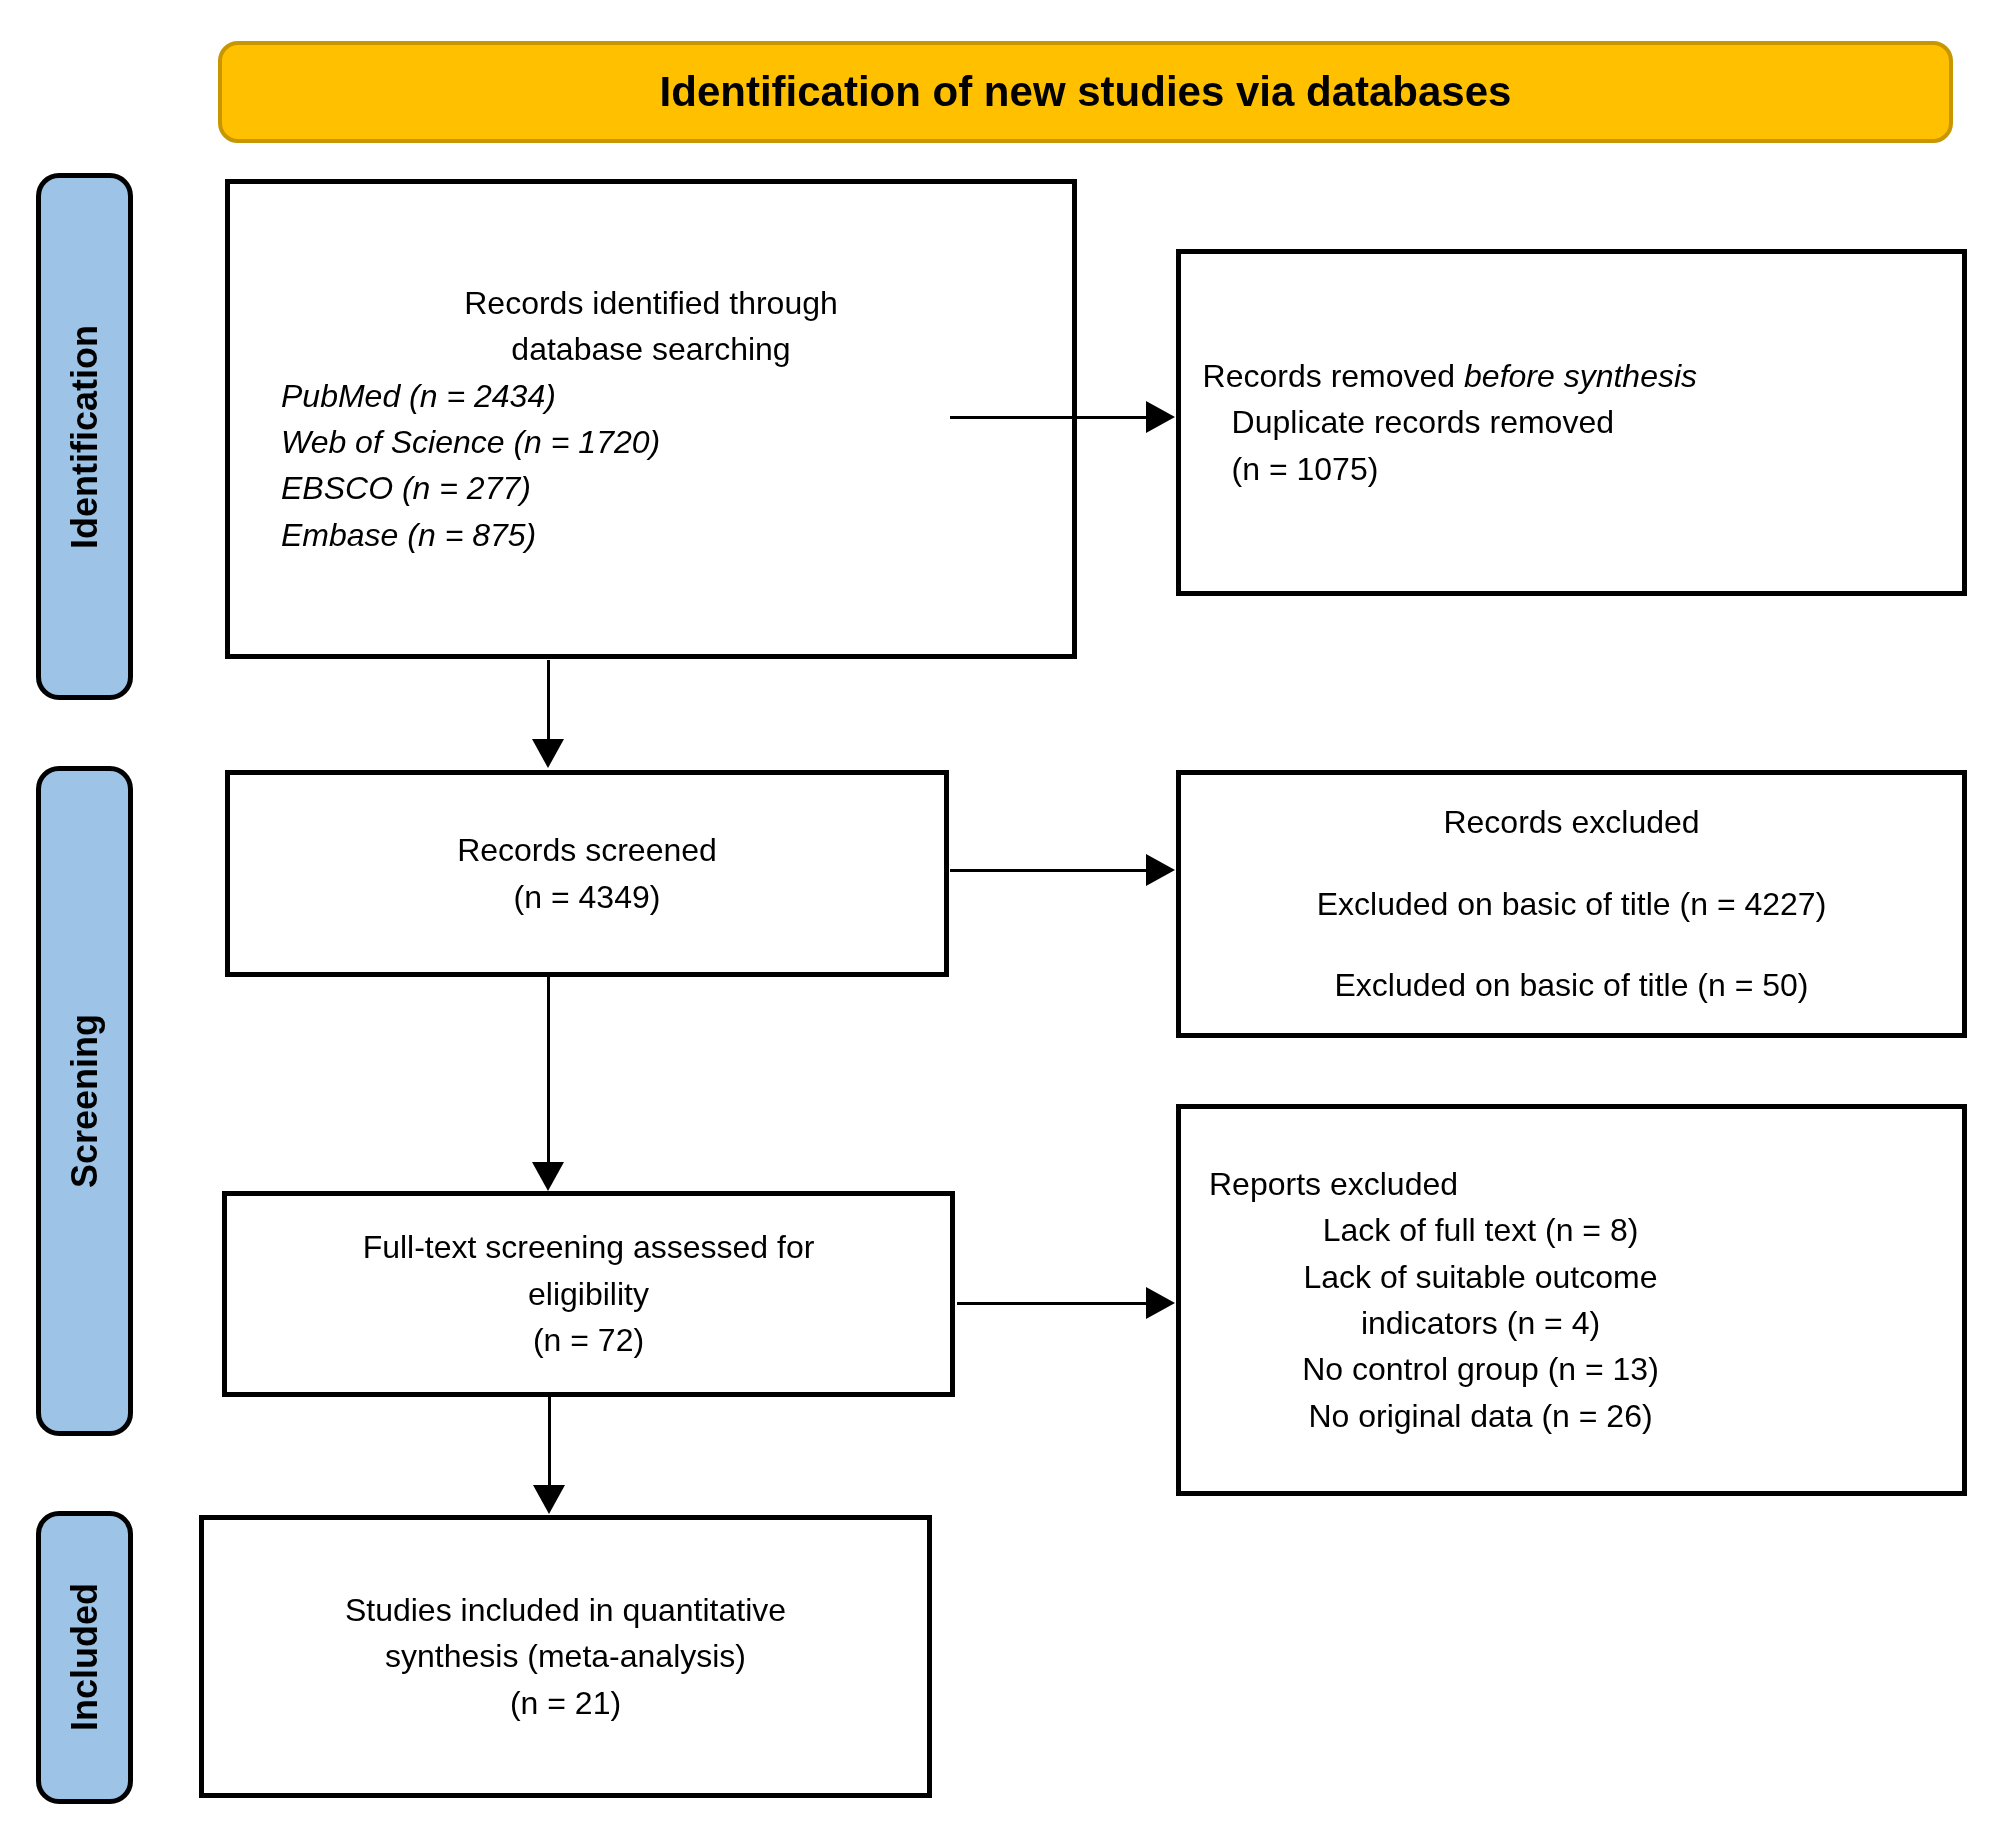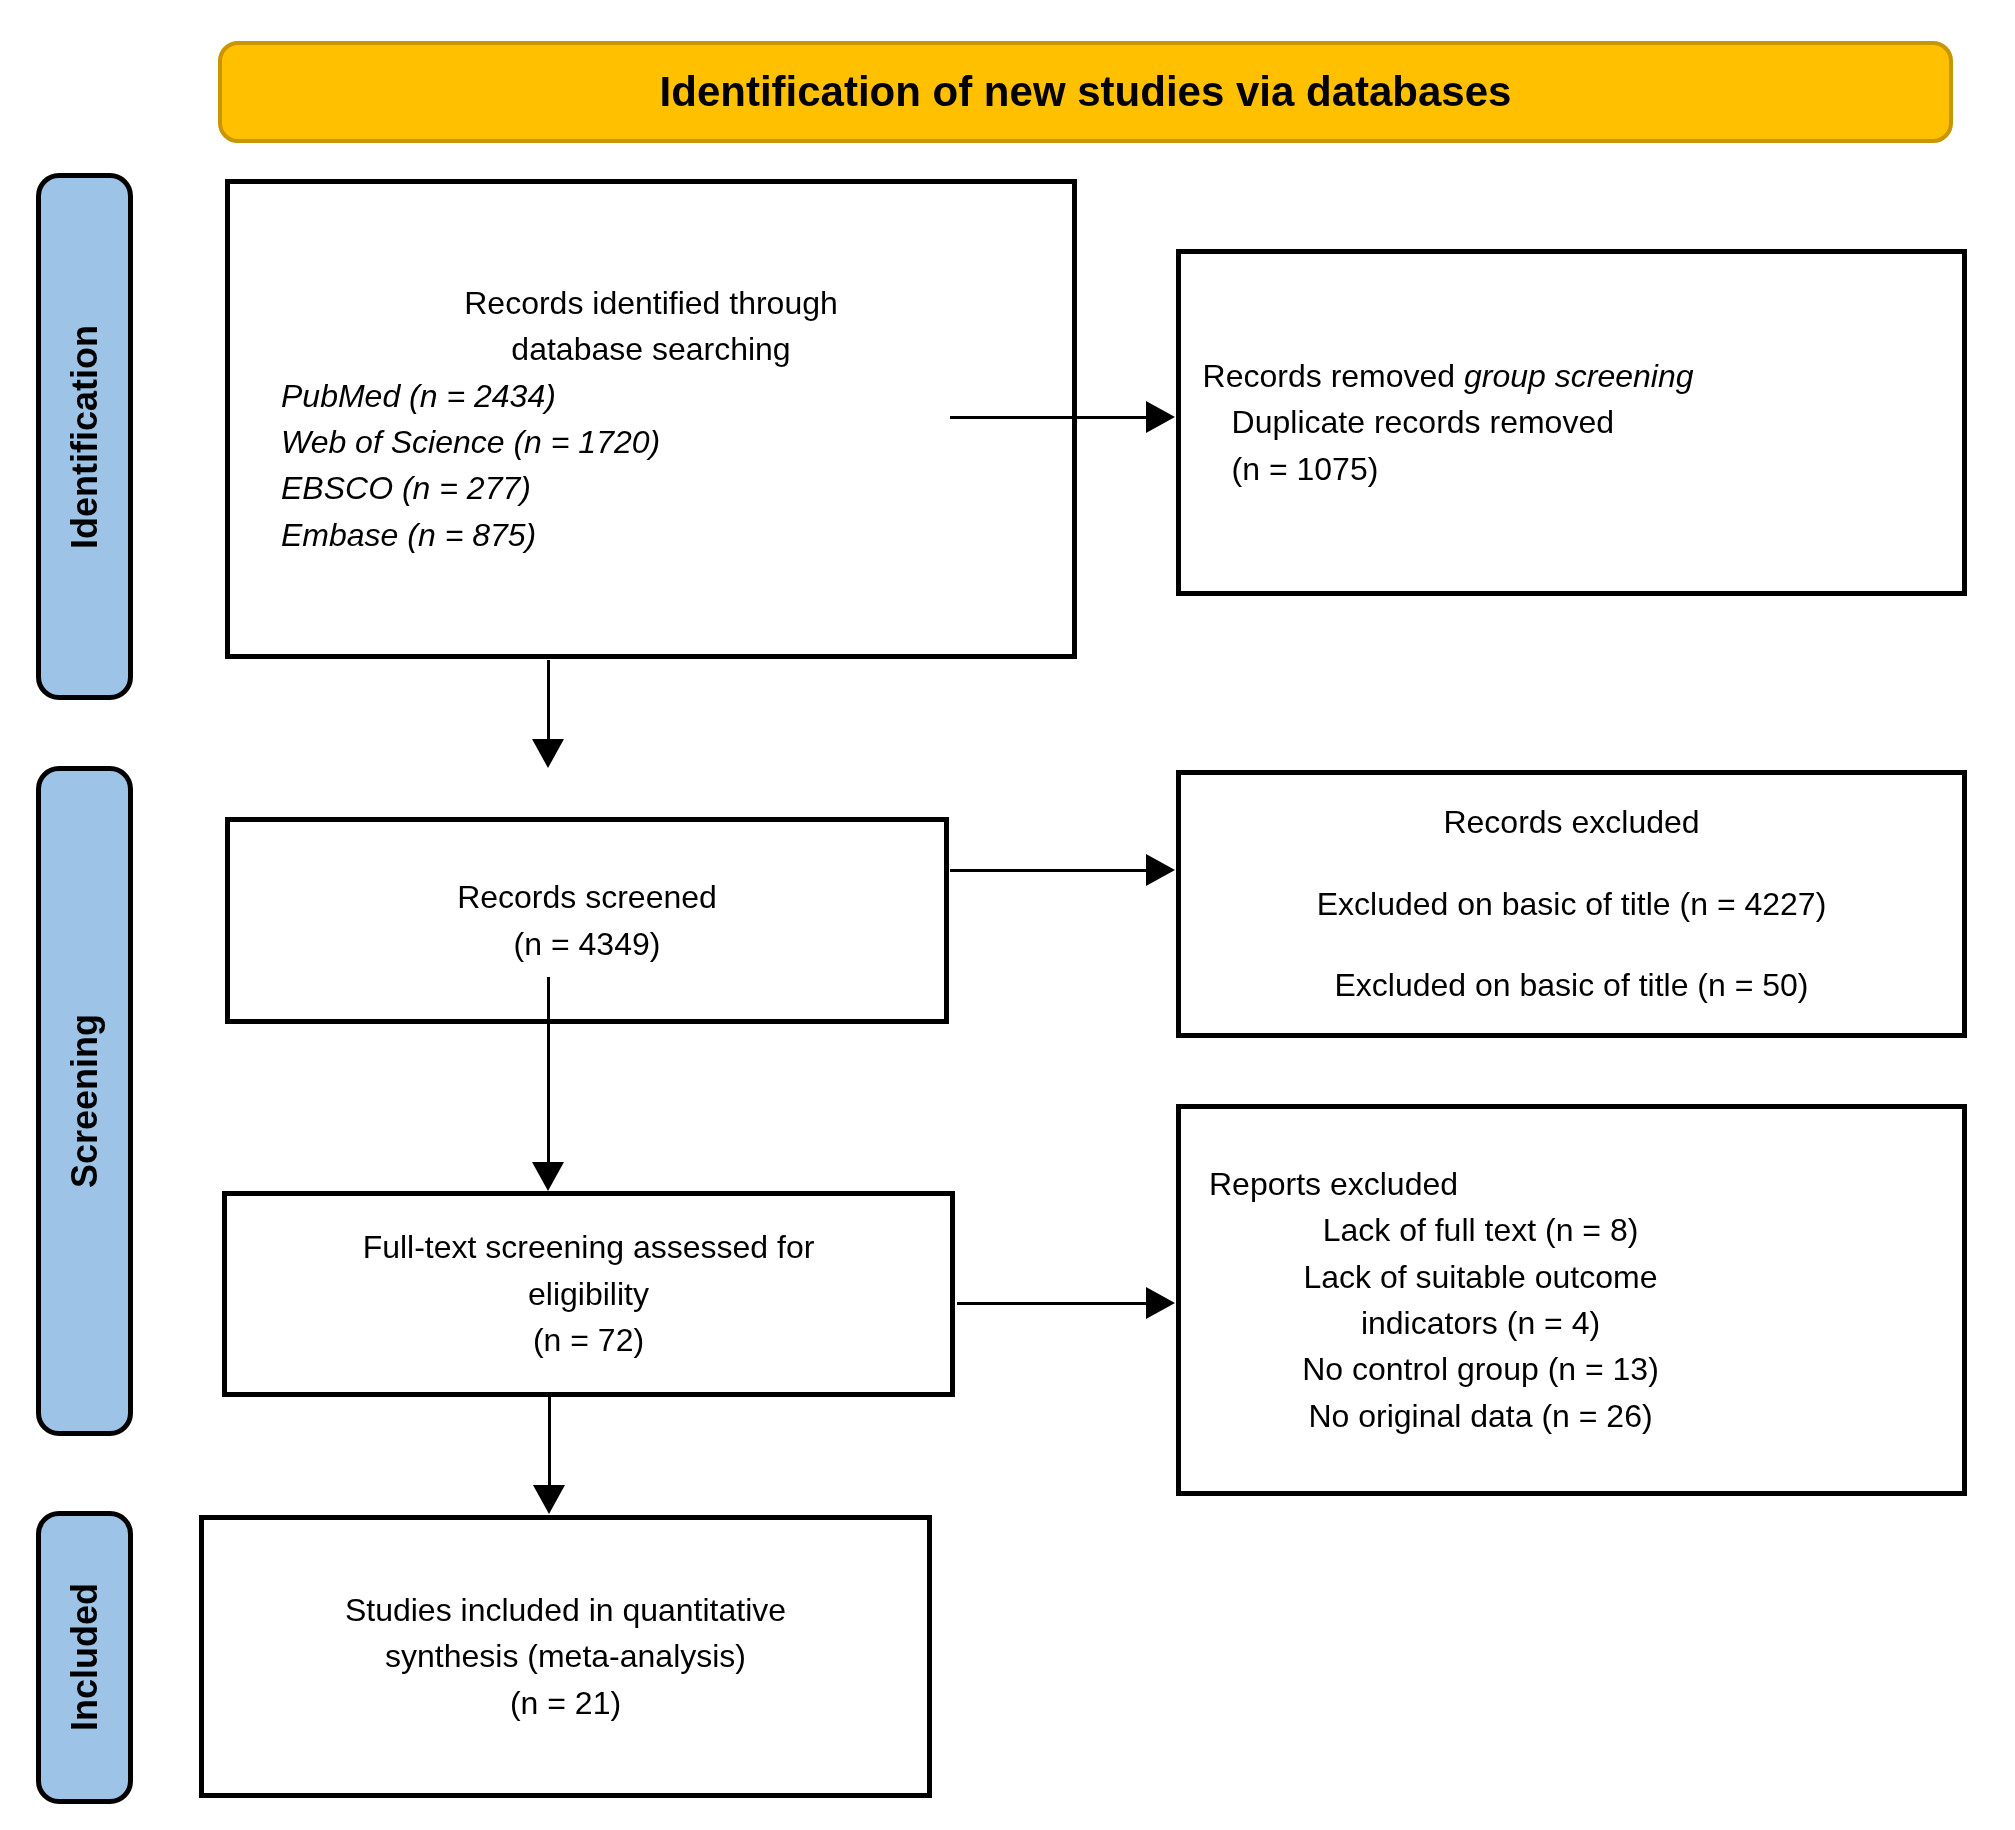--- a/index.html
+++ b/index.html
@@ -50,21 +50,21 @@
     box-sizing: border-box;
     font-size: 32px;
     line-height: 1.45;
     display: flex; flex-direction: column; justify-content: center;
   }
   .fbox .center { text-align: center; }
   .box-identified { left: 225px; top: 179px; width: 852px; height: 480px; }
   .box-identified .dbitems { padding-left: 51px; font-style: italic; }
   .box-removed    { left: 1176px; top: 249px; width: 791px; height: 347px; padding-left: 21.6px; padding-right: 7.7px; }
   .box-removed .indent { padding-left: 29px; }
-  .box-screened   { left: 225px; top: 770px; width: 724px; height: 207px; margin-top: 47px; }
+  .box-screened   { left: 225px; top: 770px; width: 724px; height: 207px; }
   .box-excluded   { left: 1176px; top: 770px; width: 791px; height: 268px; gap: 35px; }
   .box-fulltext   { left: 222px; top: 1191px; width: 733px; height: 206px; }
   .box-reports    { left: 1176px; top: 1104px; width: 791px; height: 392px; padding-left: 28px; padding-right: 7.7px; }
   .box-reports .ritem { margin-left: 32px; max-width: 479px; text-align: center; }
   .box-included   { left: 199px; top: 1515px; width: 733px; height: 283px; }
   .italic { font-style: italic; }
   
   .vline { position: absolute; width: 3.1px; background: #000000; }
   .hline { position: absolute; height: 3.1px; background: #000000; }
   .head-down {
@@ -105,21 +105,21 @@
     <div class="dbitems">
       <div>PubMed (n = 2434)</div>
       <div>Web of Science (n = 1720)</div>
       <div>EBSCO (n = 277)</div>
       <div>Embase (n = 875)</div>
     </div>
   </div>
 
   <div class="fbox box-removed">
     <div>
-      <span>Records removed </span><span class="italic">group screening</span>
+      <span>Records removed </span><span class="italic">before synthesis</span>
     </div>
     <div class="indent">Duplicate records removed</div>
     <div class="indent">(n = 1075)</div>
   </div>
 
   <div class="fbox box-screened">
     <div class="center">Records screened</div>
     <div class="center">(n = 4349)</div>
   </div>
 

